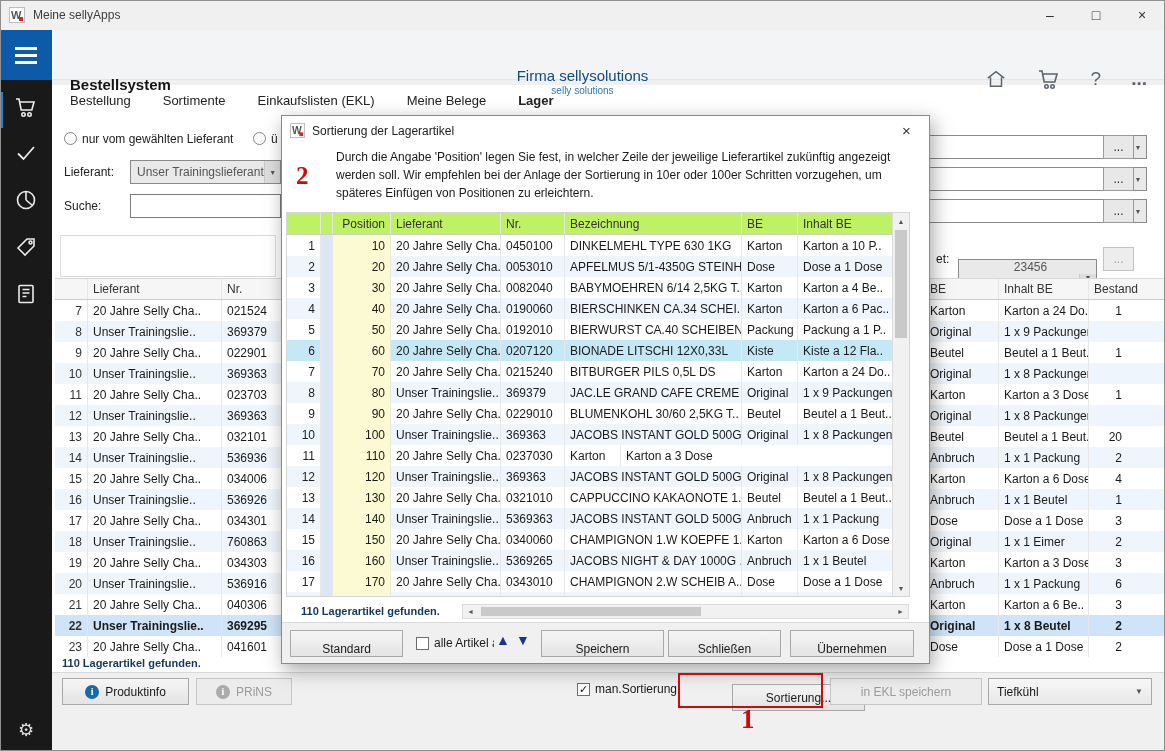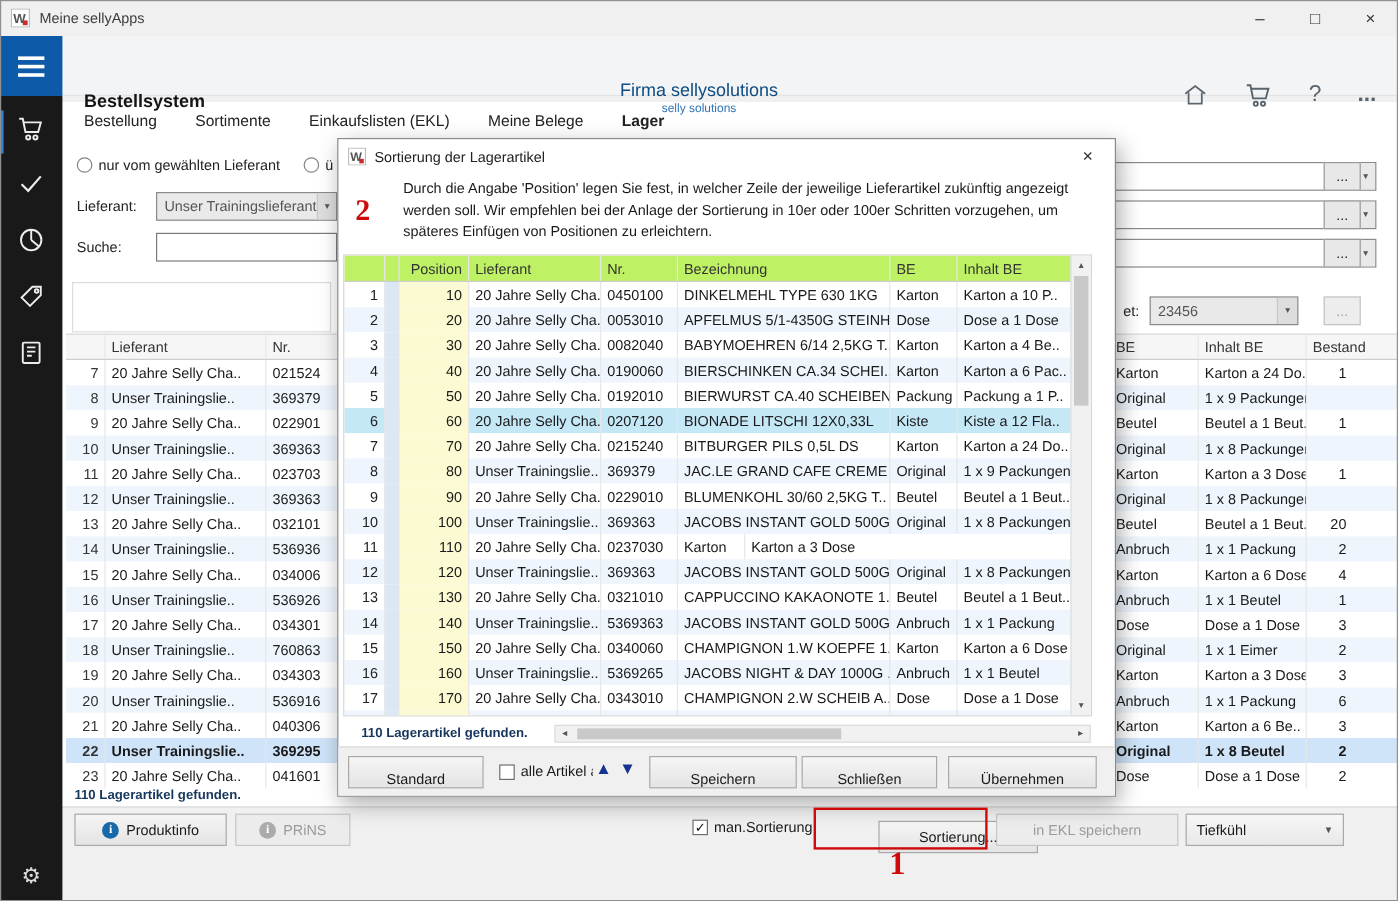--- a/index.html
+++ b/index.html
@@ -241,21 +241,21 @@
   <div class="combo" style="left:648px; top:52px; width:447px;">
       <span class="arr">▼</span>
     </div>
   <div class="btn-dots" style="left:1051px; top:52px;">...</div>
   <div class="combo" style="left:648px; top:84px; width:447px;">
       <span class="arr">▼</span>
     </div>
   <div class="btn-dots" style="left:1051px; top:84px;">...</div>
 
   <div class="f-label" style="left:884px; top:137px;">et:</div>
-  <div class="combo disabled" style="left:906px; top:132px; width:124px;">
+  <div class="combo disabled" style="left:906px; top:144px; width:139px;flex-direction:column;">
     <span>23456</span>
     <span class="arr">▼</span>
   </div>
   <div class="btn-dots disabled" style="left:1051px; top:132px;">...</div>
 
   <div class="mt-head">
     <div class="c w-num"></div>
     <div class="c w-lief">Lieferant</div>
     <div class="c w-nr">Nr.</div>
     <div class="c w-mid"></div>
@@ -434,21 +434,21 @@
   <div class="cb-group" style="left:525px; top:9px;">
     <span class="cb">✓</span>
     <span>man.Sortierung</span>
   </div>
   <div class="btn" style="left:632px; top:11px; width:133px; height:27px;margin-left:48px;">
     <span>Sortierung...</span>
   </div>
   <div class="btn disabled" style="left:778px; top:5px; width:152px; height:27px;">
     <span>in EKL speichern</span>
   </div>
-  <div class="dd-btn" style="left:936px; top:5px; width:132px; height:27px;">
+  <div class="dd-btn" style="left:936px; top:5px; width:164px; height:27px;">
     <span>Tiefkühl</span>
     <span class="arr">▼</span>
   </div>
 </div>
 
 <div class="ann-box"></div>
 <div class="ann-num ann-1">1</div>
 
 <div class="dialog">
   <div class="dlg-titlebar">

